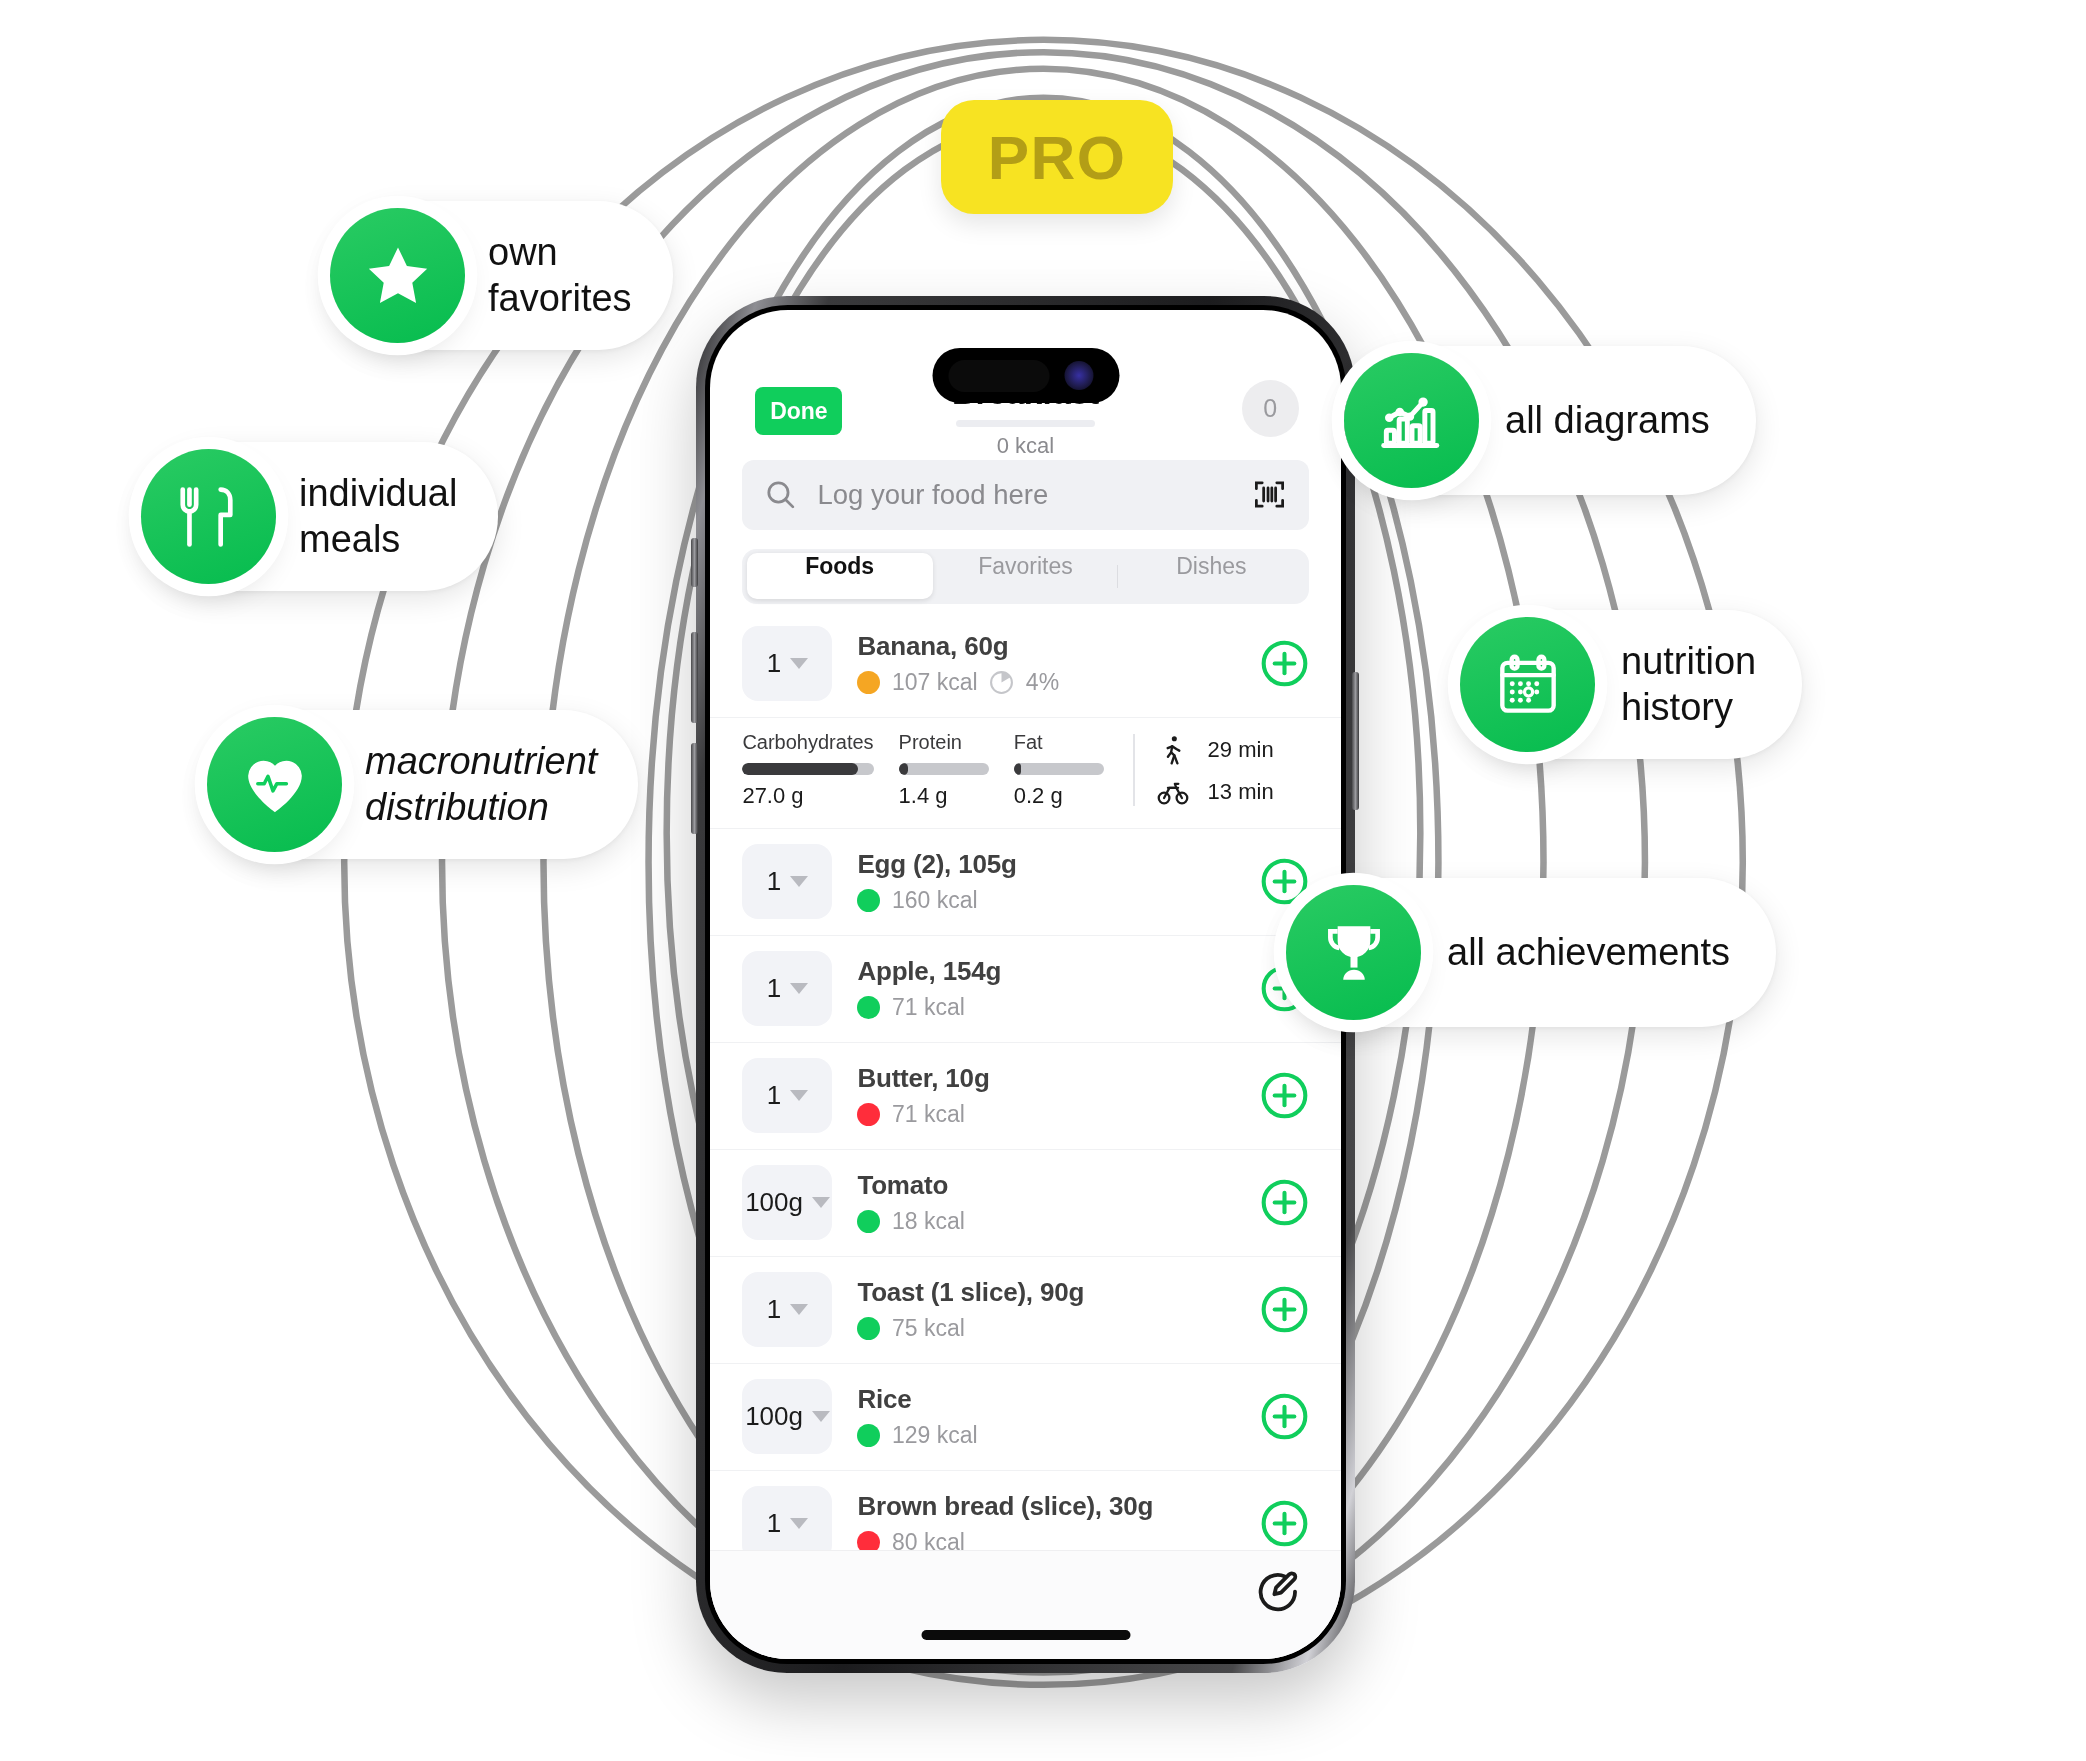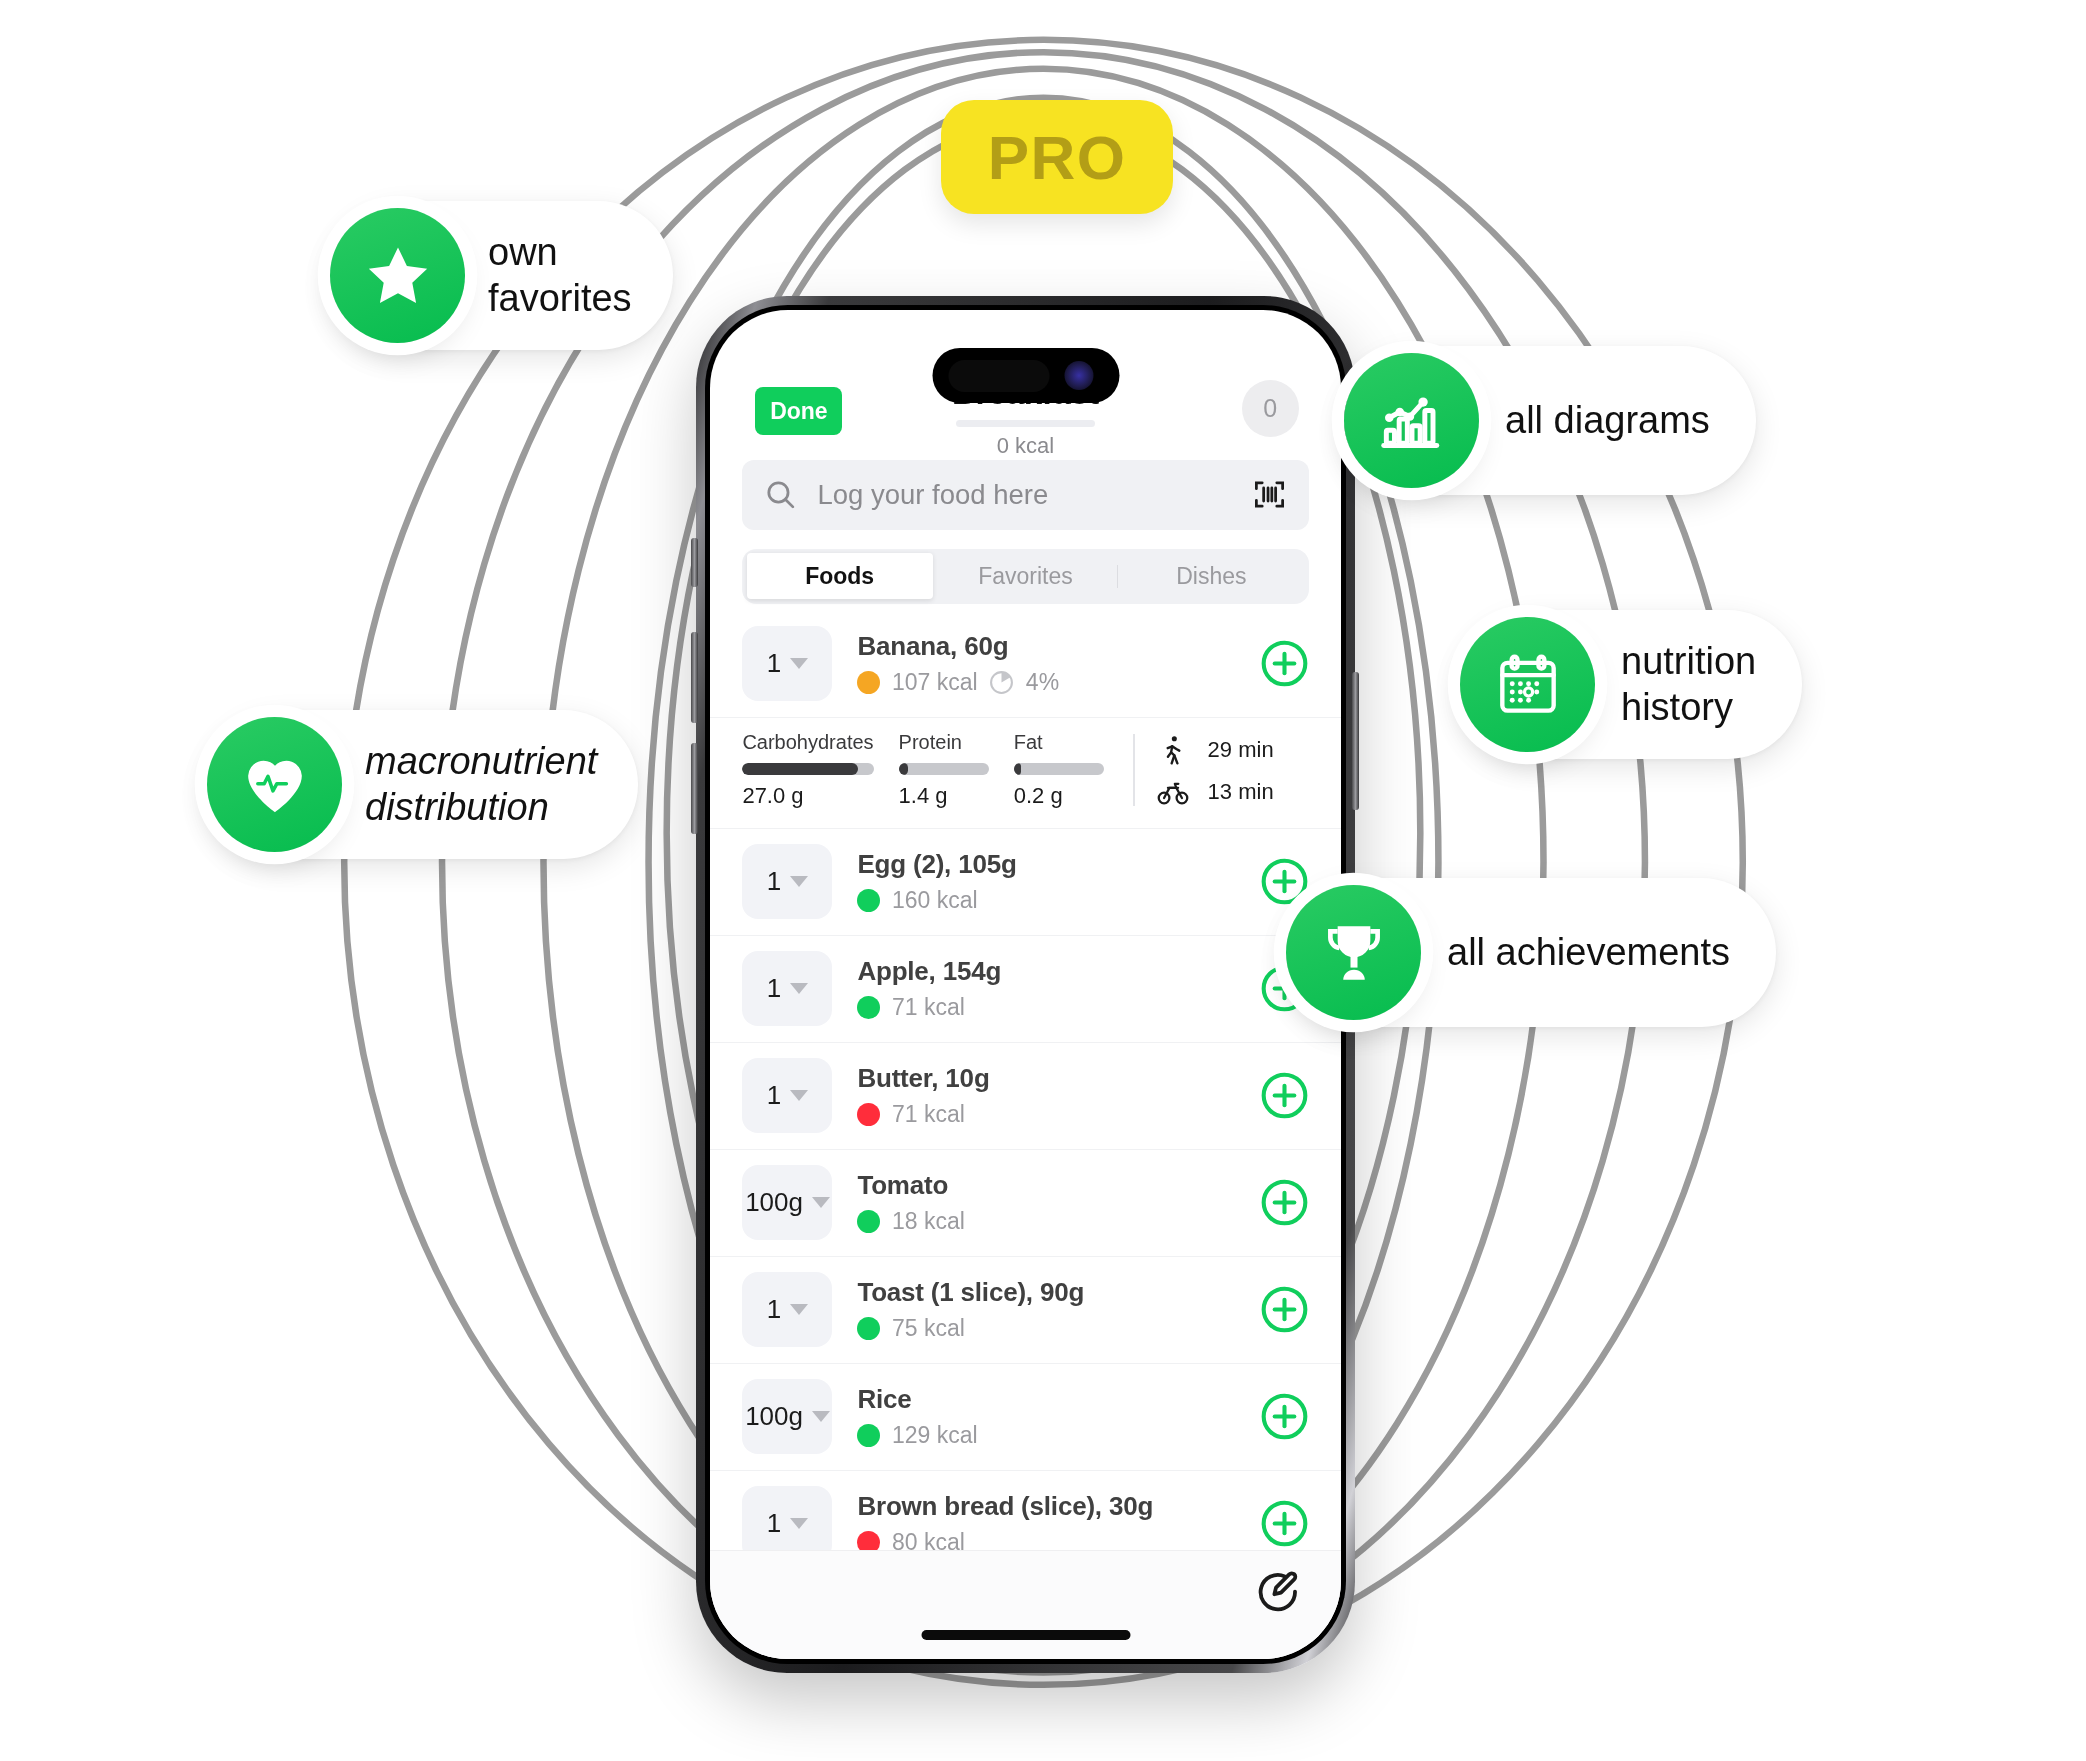--- a/index.html
+++ b/index.html
@@ -127,22 +127,22 @@
   }
   .search-bar .sicon{ width:33px; height:33px; flex:0 0 auto; }
   .search-bar .sph{ flex:1; margin-left:20px; font-size:27.5px; color:#8A8A8E; }
   .search-bar .bcode{ width:35px; height:35px; flex:0 0 auto; }
 
   
   .segmented{
     margin:19px 32px 0; height:55px; background:#F0F1F4; border-radius:14.5px;
     display:flex; align-items:center; padding:4.3px; position:relative; flex:0 0 auto;
   }
-  .seg{ flex:1; height:100%; display:flex; align-items:center; justify-content:center;
-        font-size:23px; color:#9A9A9E; border-radius:4px; position:relative;}
+  .seg{ flex:1; height:100%; display:flex; justify-content:center;
+        font-size:23px; color:#9A9A9E; border-radius:10px; position:relative;}
   .seg.active{ background:#fff; color:#111; font-weight:600;
                box-shadow:0 1.4px 5.8px rgba(0,0,0,.10); }
   .seg-div{ position:absolute; right:0; top:11.6px; bottom:11.6px; width:1.4px; background:#DCDDE1; }
 
   
   .food-list{ flex:1; overflow:hidden; margin-top:7.2px; }
   .food-row{
     display:flex; align-items:center; height:107px; padding:0 32px;
     border-bottom:1.4px solid #F0F1F3; position:relative;
   }
@@ -494,20 +494,32 @@
   <div class="pill left" id="pill-own-favorites">
     <div class="badge-circle">
       <svg viewBox="0 0 24 24" fill="#fff">
           <path d="M12 2.2l3.05 6.38 6.95.9-5.1 4.84 1.3 6.9L12 17.9l-6.2 3.32 1.3-6.9L2 9.48l6.95-.9z"></path>
         </svg>
     </div>
     <div class="pill-label">own
 favorites</div>
   </div>
 
+  <div class="pill left" id="pill-individual-meals">
+    <div class="badge-circle">
+      <svg viewBox="0 0 24 24" fill="none" stroke="#fff" stroke-width="1.6" stroke-linecap="round" stroke-linejoin="round">
+        <path d="M7.6 2.6v5.2a2.3 2.3 0 0 1-4.6 0V2.6"></path>
+        <path d="M5.3 2.6v5.2"></path>
+          <path d="M5.3 10.1V21.4"></path>
+        <path d="M16 2.6c2 0 3.3 1.5 3.3 3.6v5.1h-3.3V21.4"></path>
+      </svg>
+    </div>
+    <div class="pill-label">individual
+meals</div>
+  </div>
 
   <div class="pill left" id="pill-macronutrient">
     <div class="badge-circle">
       <svg viewBox="0 0 24 24">
         <path fill="#fff" d="M12 21.3S2.8 14.9 2.8 8.8A5.3 5.3 0 0 1 12 5.4a5.3 5.3 0 0 1 9.2 3.4c0 6.1-9.2 12.5-9.2 12.5z"></path>
         <path fill="none" stroke="#10CE5C" stroke-width="1.2" stroke-linecap="round" stroke-linejoin="round" d="M6.1 11.6h2.2l1.3-2.6 1.7 5 1.3-2.4h3.3"></path>
       </svg>
     </div>
     <div class="pill-label">macronutrient
 distribution</div>

